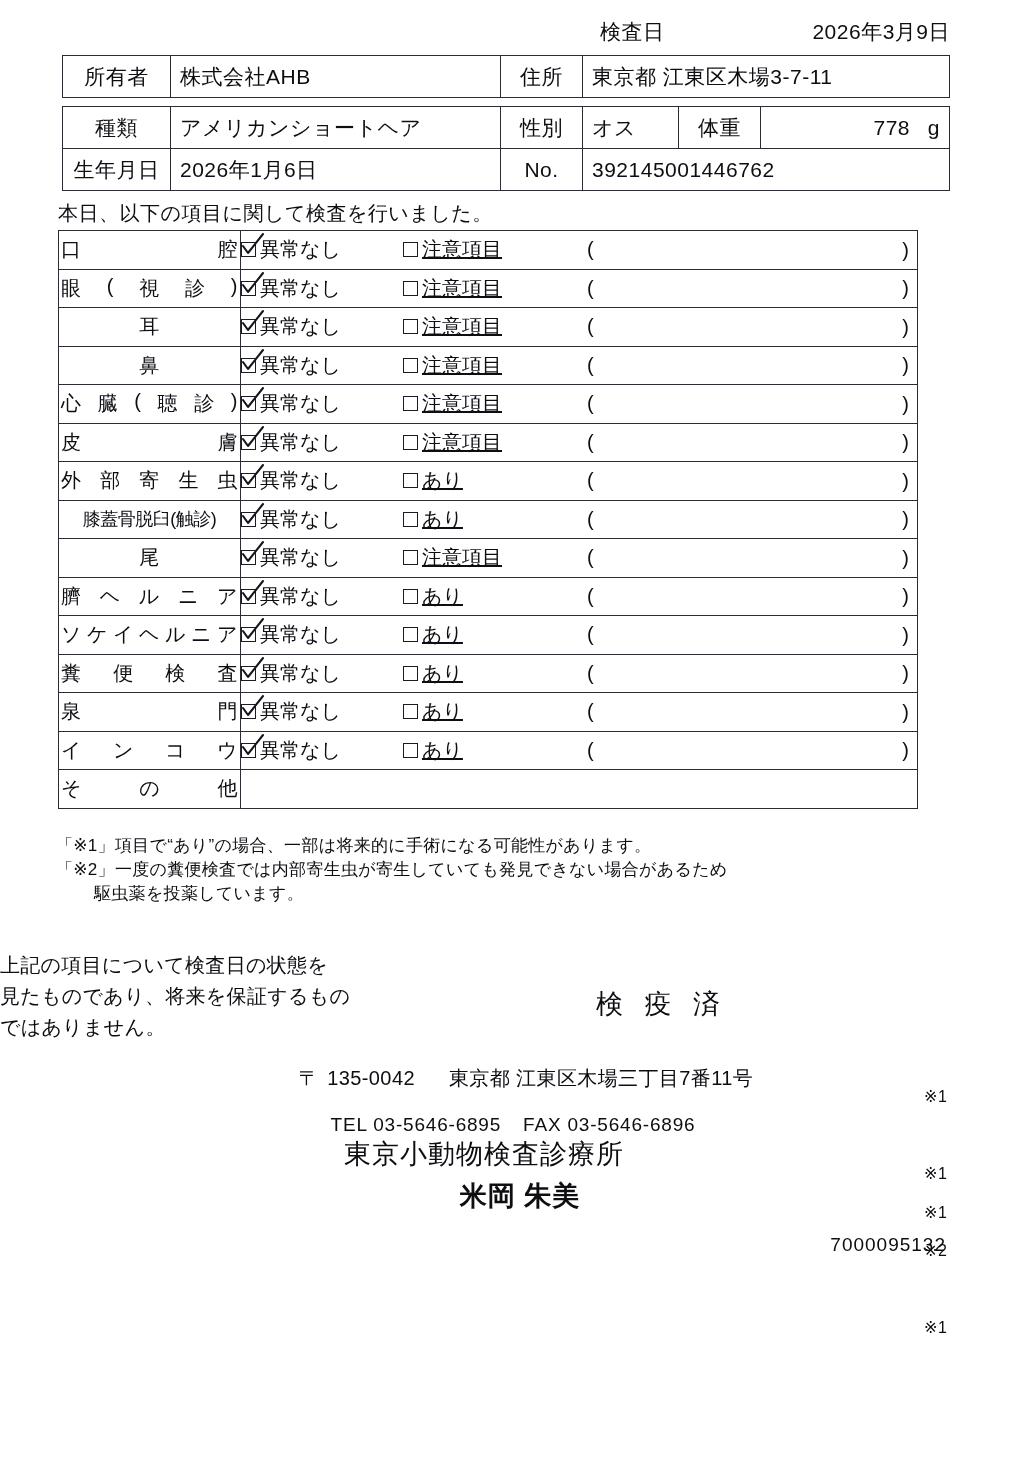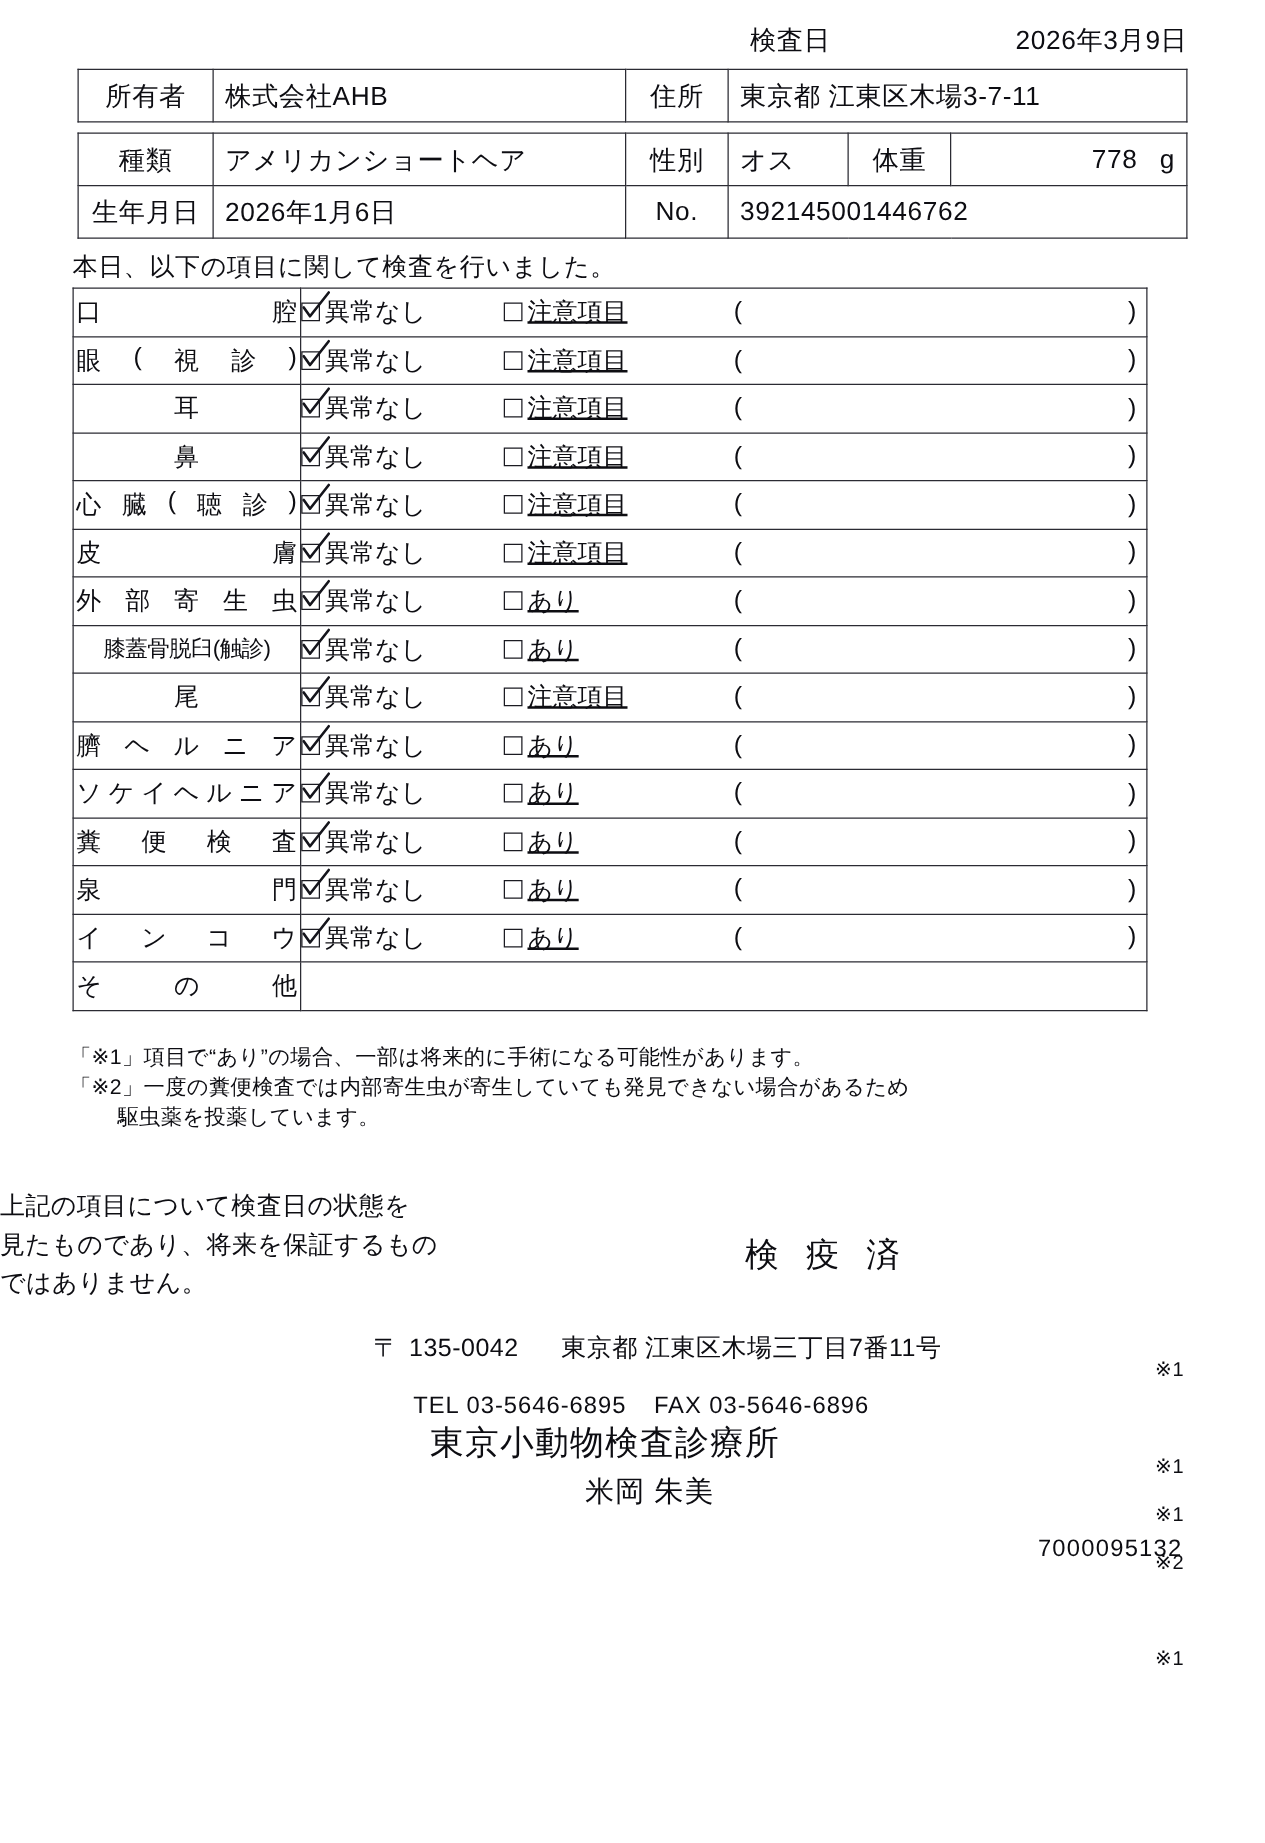--- a/index.html
+++ b/index.html
@@ -211,23 +211,24 @@
   
   .clinic {
     text-align: center;
     font-size: 27px;
     letter-spacing: 1px;
     padding-right: 44px;
   }
   .vet {
     margin-top: 6px;
     text-align: center;
-    font-size: 23px;
+    font-size: 27px;
     letter-spacing: 1px;
     padding-left: 28px;
+    font-weight: bold;
   }
   .doc-no {
     margin-top: 20px;
     text-align: right;
     padding-right: 66px;
     font-size: 19px;
     letter-spacing: 1px;
   }
 </style>
 </head>

